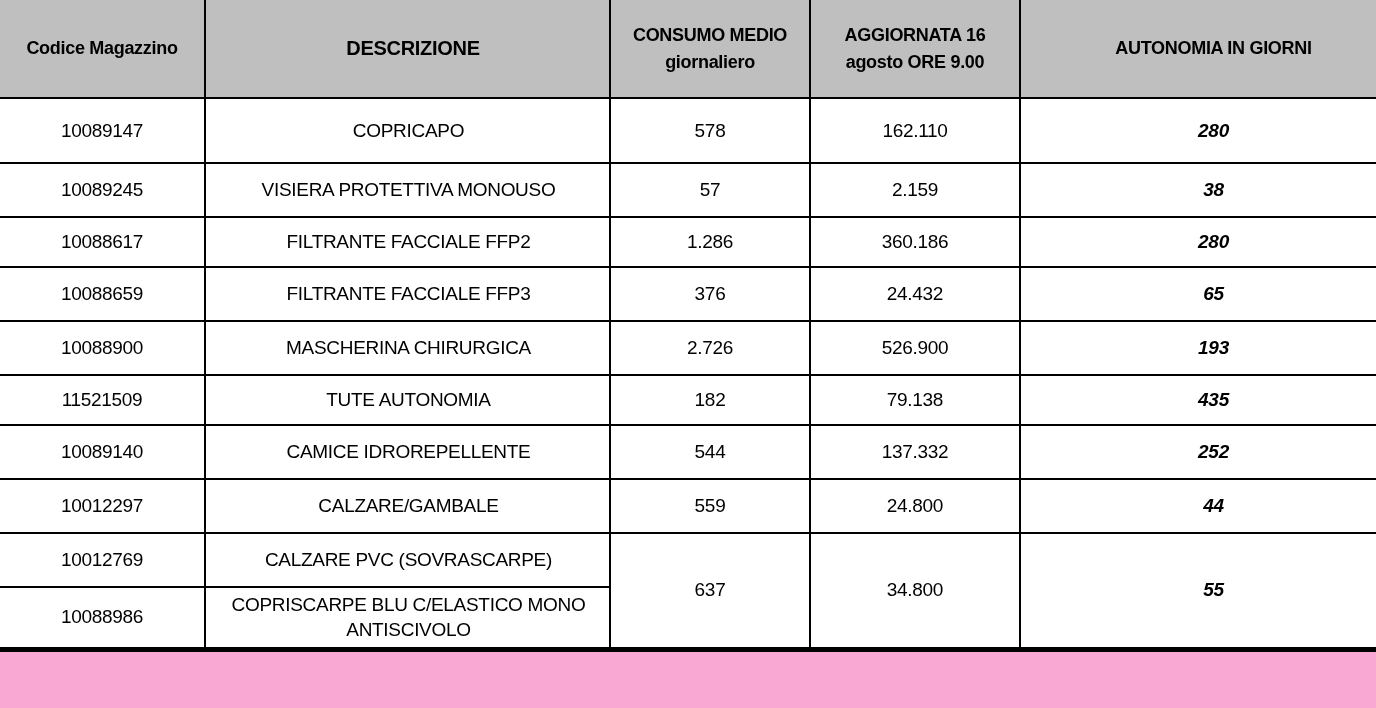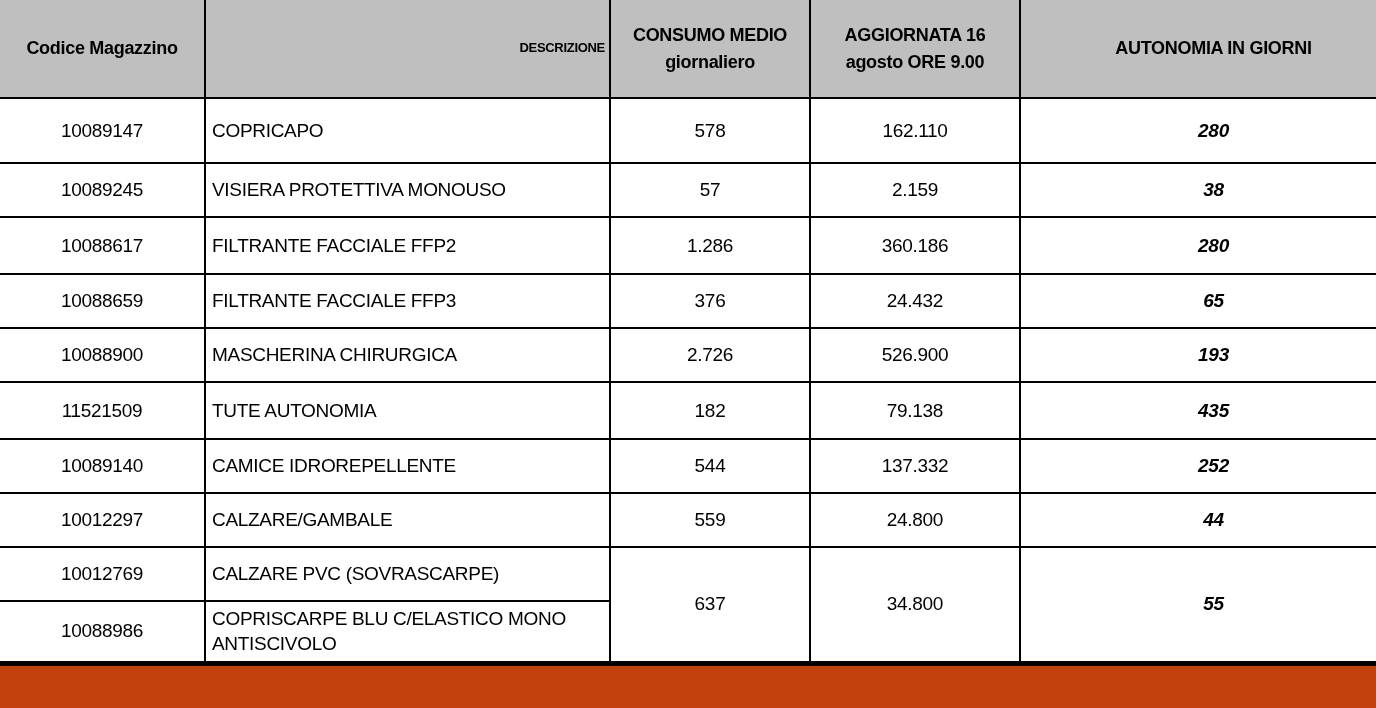--- a/index.html
+++ b/index.html
@@ -6,21 +6,21 @@
     margin: 0;
     padding: 0;
     background: #ffffff;
     font-family: "Liberation Sans", sans-serif;
     color: #000000;
   }
   .sheet {
     width: 1376px;
     height: 708px;
     overflow: hidden;
-    background: #c2410c;
+    background: #f9a8d4;
   }
   table.stock {
     border-collapse: collapse;
     table-layout: fixed;
     width: 1376px;
     border: none;
     border-bottom: 5px solid #000000;
   }
   .stock col.c1 { width: 205px; }
   .stock col.c2 { width: 405px; }
@@ -42,39 +42,39 @@
 
   .stock thead tr { height: 98px; }
   .stock thead th {
     background: #bfbfbf;
     font-weight: bold;
     font-size: 18px;
     white-space: pre-line;
     line-height: 1.45;
   }
   .stock thead th.desc-h {
-    text-align: right;
-    font-size: 13px;
+    text-align: center;
+    font-size: 20px;
     padding-left: 15px;
   }
 
   .stock tbody td {
     font-size: 19px;
     background: #ffffff;
   }
   .stock tbody td.desc {
-    text-align: left;
+    text-align: center;
     padding-left: 6px;
     line-height: 1.35;
   }
   .stock tbody td.autonomy { font-weight: bold; font-style: italic; }
 
   .stock tr.r1  { height: 65px; margin-left: 20px; }
   .stock tr.rm  { height: 54px; }
-  .stock tr.rs  { height: 57px; }
+  .stock tr.rs  { height: 50px; }
   .stock tr.r10 { height: 62px; }
 </style>
 </head>
 <body>
 
 <div class="sheet">
   <table class="stock">
     <colgroup>
       <col class="c1">
         <col class="c2">

